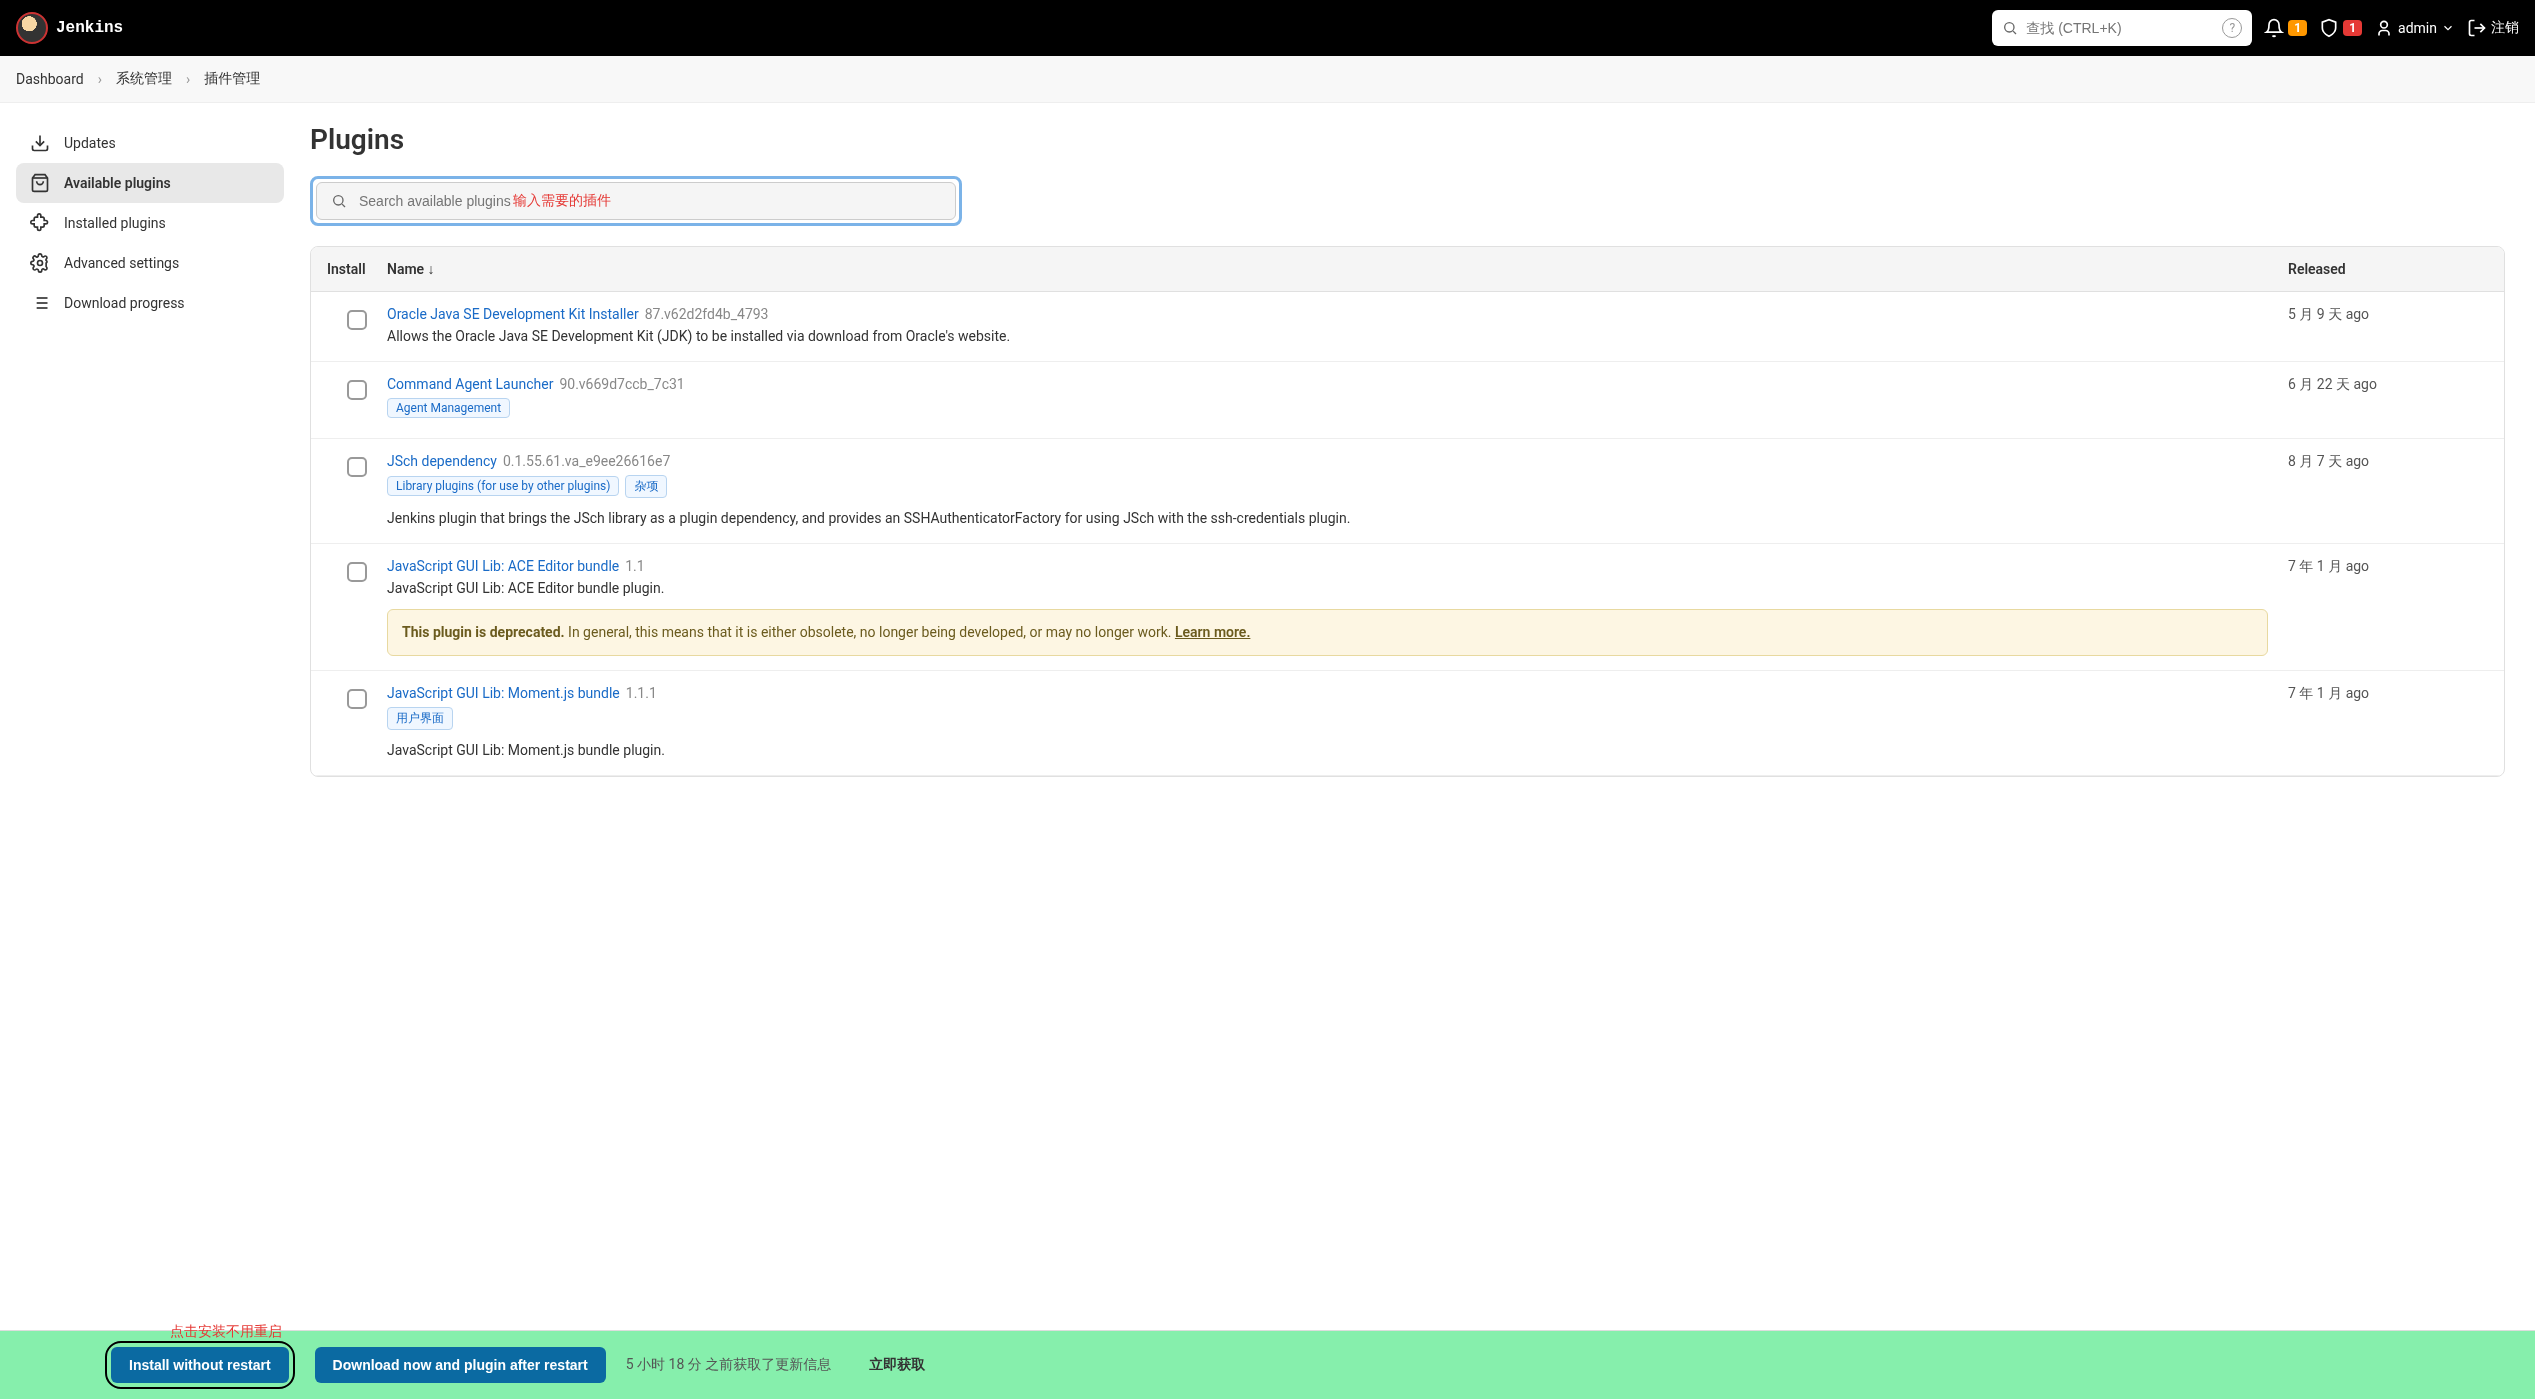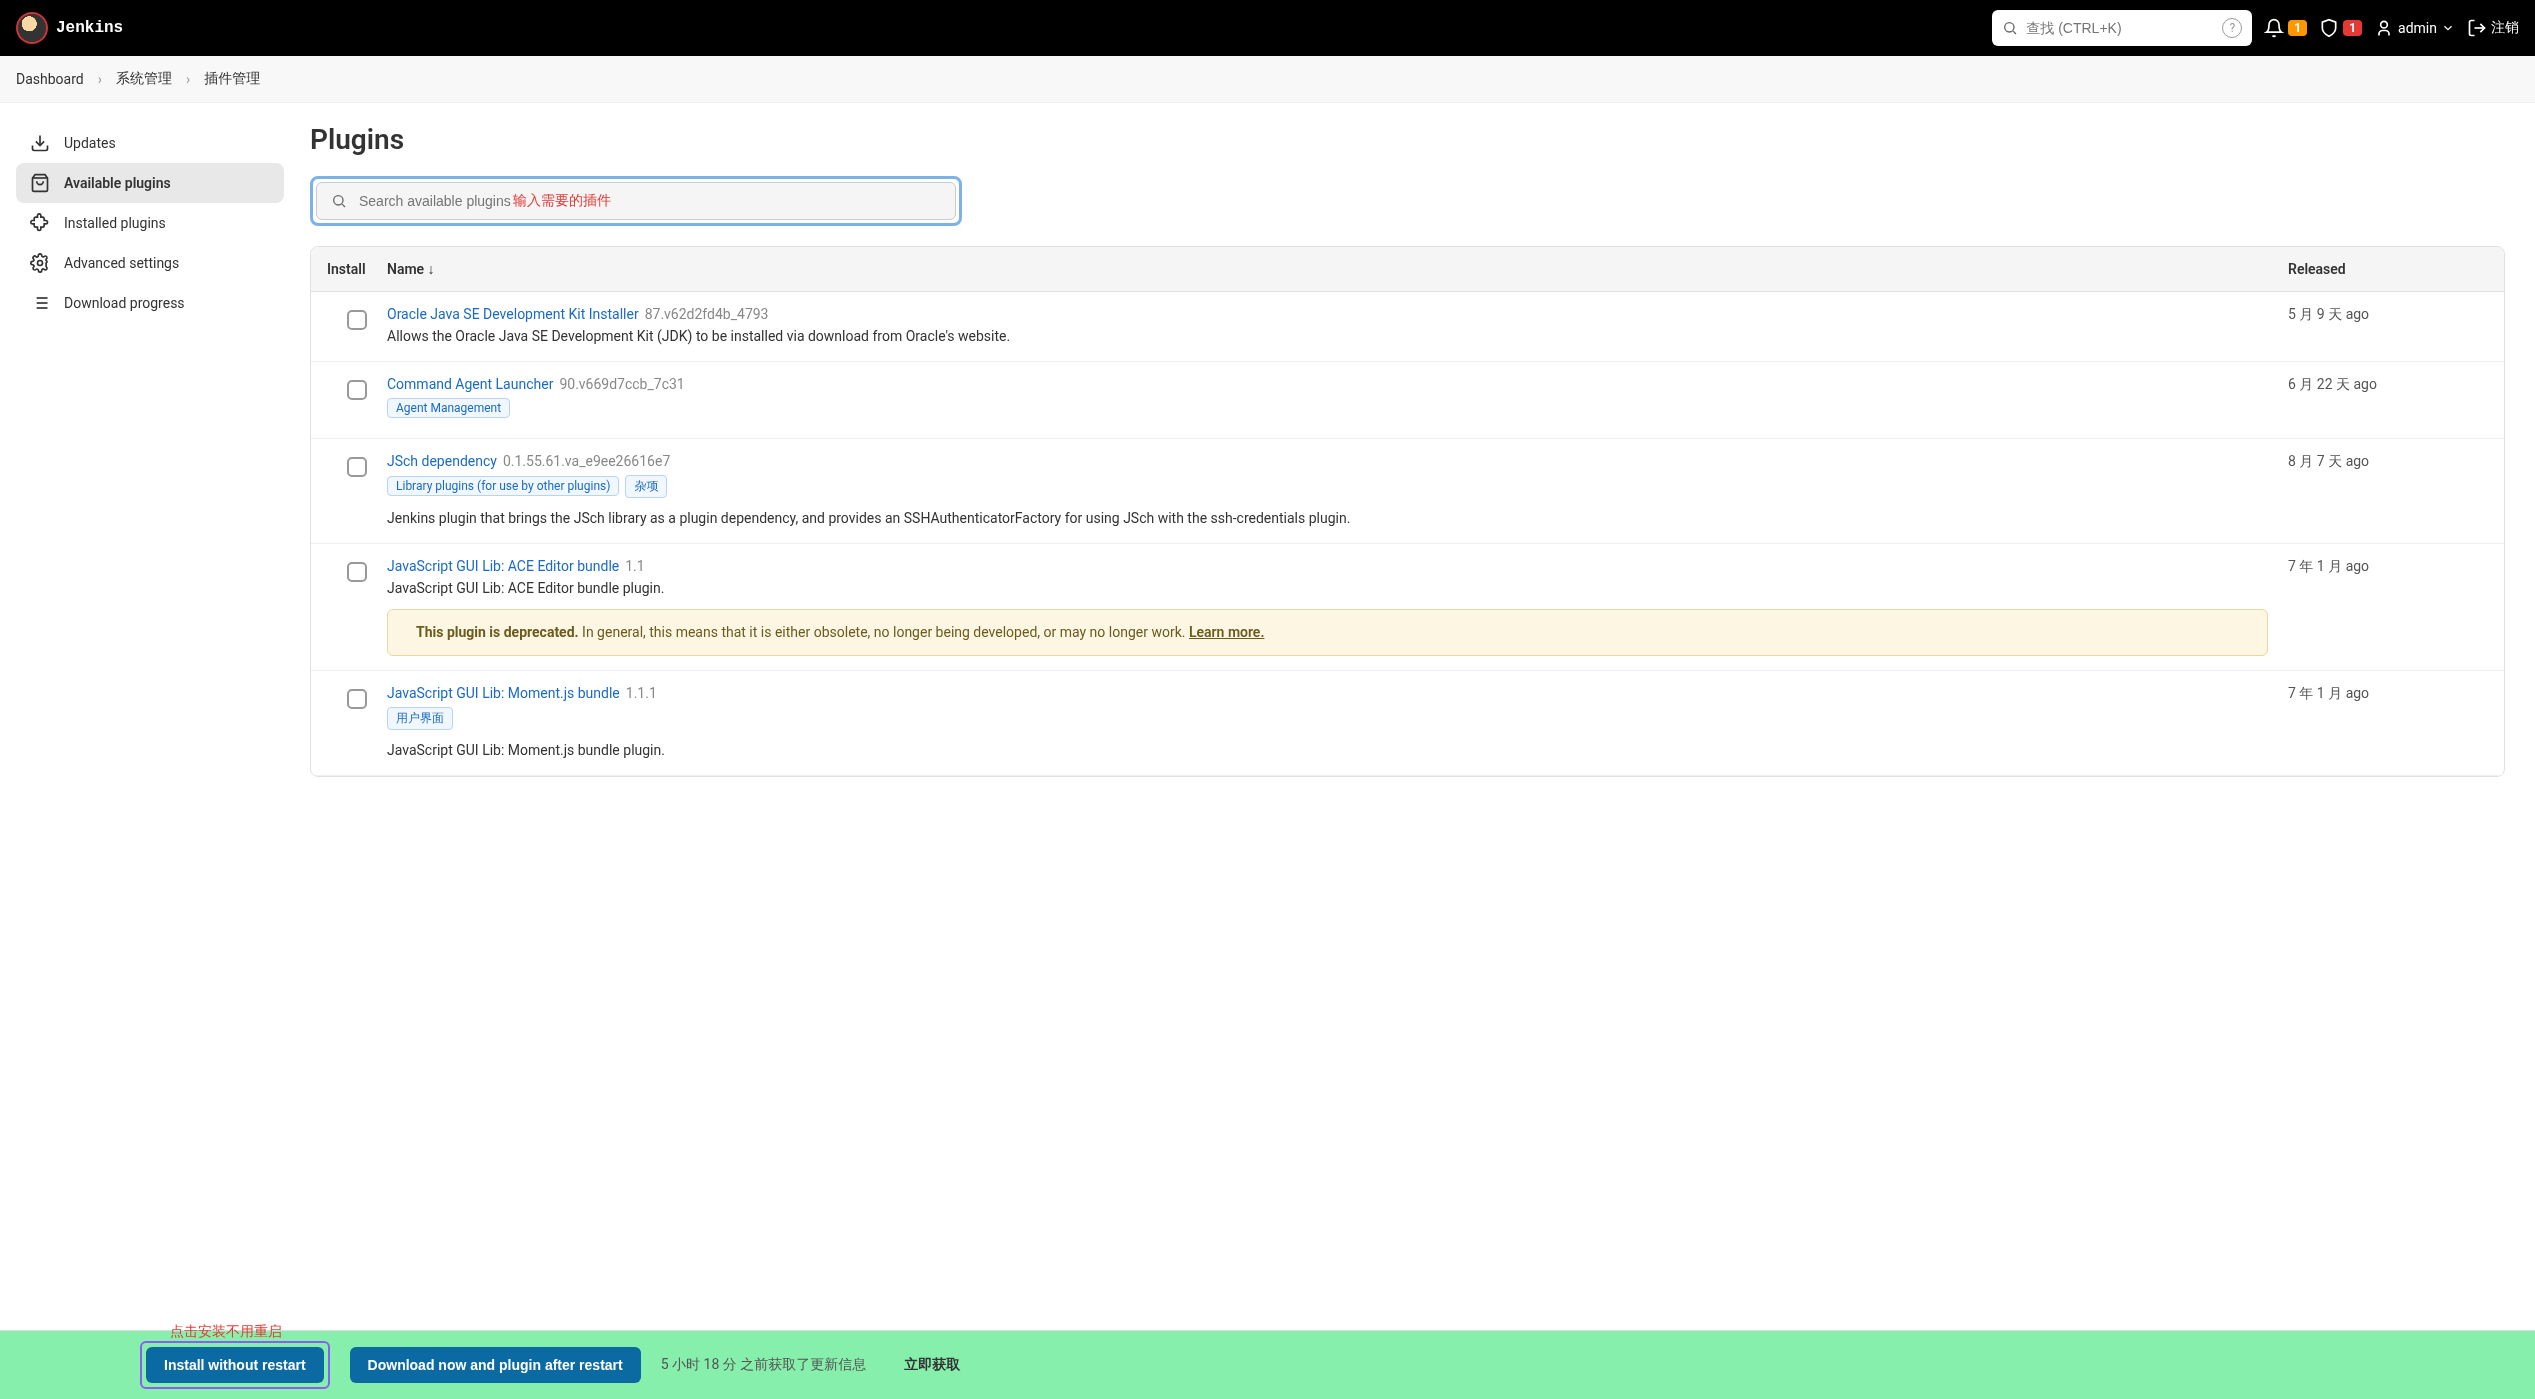--- a/index.html
+++ b/index.html
@@ -36,27 +36,27 @@
     .th-released { width: 200px; }
     .trow { display: flex; padding: 14px 16px; border-bottom: 1px solid #eee; gap: 0; }
     .td-install { width: 60px; display: flex; align-items: flex-start; justify-content: center; padding-top: 4px; }
     .td-name { flex: 1; padding-right: 20px; }
     .td-released { width: 200px; color: #555; }
     .checkbox { width: 20px; height: 20px; border: 2px solid #999; border-radius: 5px; cursor: pointer; }
     .plugin-name { color: #1a6bc7; cursor: pointer; margin-top: 28px; }
     .plugin-ver { color: #888; margin-left: 6px; }
     .plugin-desc { color: #333; margin-top: 4px; line-height: 1.5; }
     .tag { display: inline-block; border: 1px solid #b8d4f0; color: #1a6bc7; background: #f0f7ff; border-radius: 4px; padding: 2px 8px; font-size: 12px; margin: 6px 6px 6px 0; cursor: pointer; }
-    .warn { background: #fdf6e3; border: 1px solid #e8d9a0; border-radius: 6px; padding: 12px 28px; margin-top: 10px; color: #6b5b1e; line-height: 1.5; }
+    .warn { background: #fdf6e3; border: 1px solid #e8d9a0; border-radius: 6px; padding: 12px 14px; margin-top: 10px; color: #6b5b1e; line-height: 1.5; }
     .warn a { color: #6b5b1e; text-decoration: underline; font-weight: 600; cursor: pointer; }
     .footer { position: fixed; bottom: 0; left: 0; right: 0; background: #86efac; border-top: 1px solid #ddd; padding: 10px 20px; display: flex; align-items: center; gap: 20px; }
     .btn { padding: 10px 18px; border-radius: 6px; border: none; font-weight: 600; cursor: pointer; font-size: 14px; }
     .btn-primary { background: #0b6aa2; color: #fff; }
     .btn-link { background: transparent; color: #333; }
-    .redbox { border: 2px solid #8b5cf6; border-radius: 6px; padding: 4px; margin-left: 120px; }
+    .redbox { border: 2px solid #000000; border-radius: 16px; padding: 4px; margin-left: 85px; }
     .status { color: #555; }
     svg { display: block; }
   </style>
 </head>
 <body>
 
 <div class="header">
   <div class="logo">
     <div class="logo-img"></div>
     <span class="logo-text">Jenkins</span>

